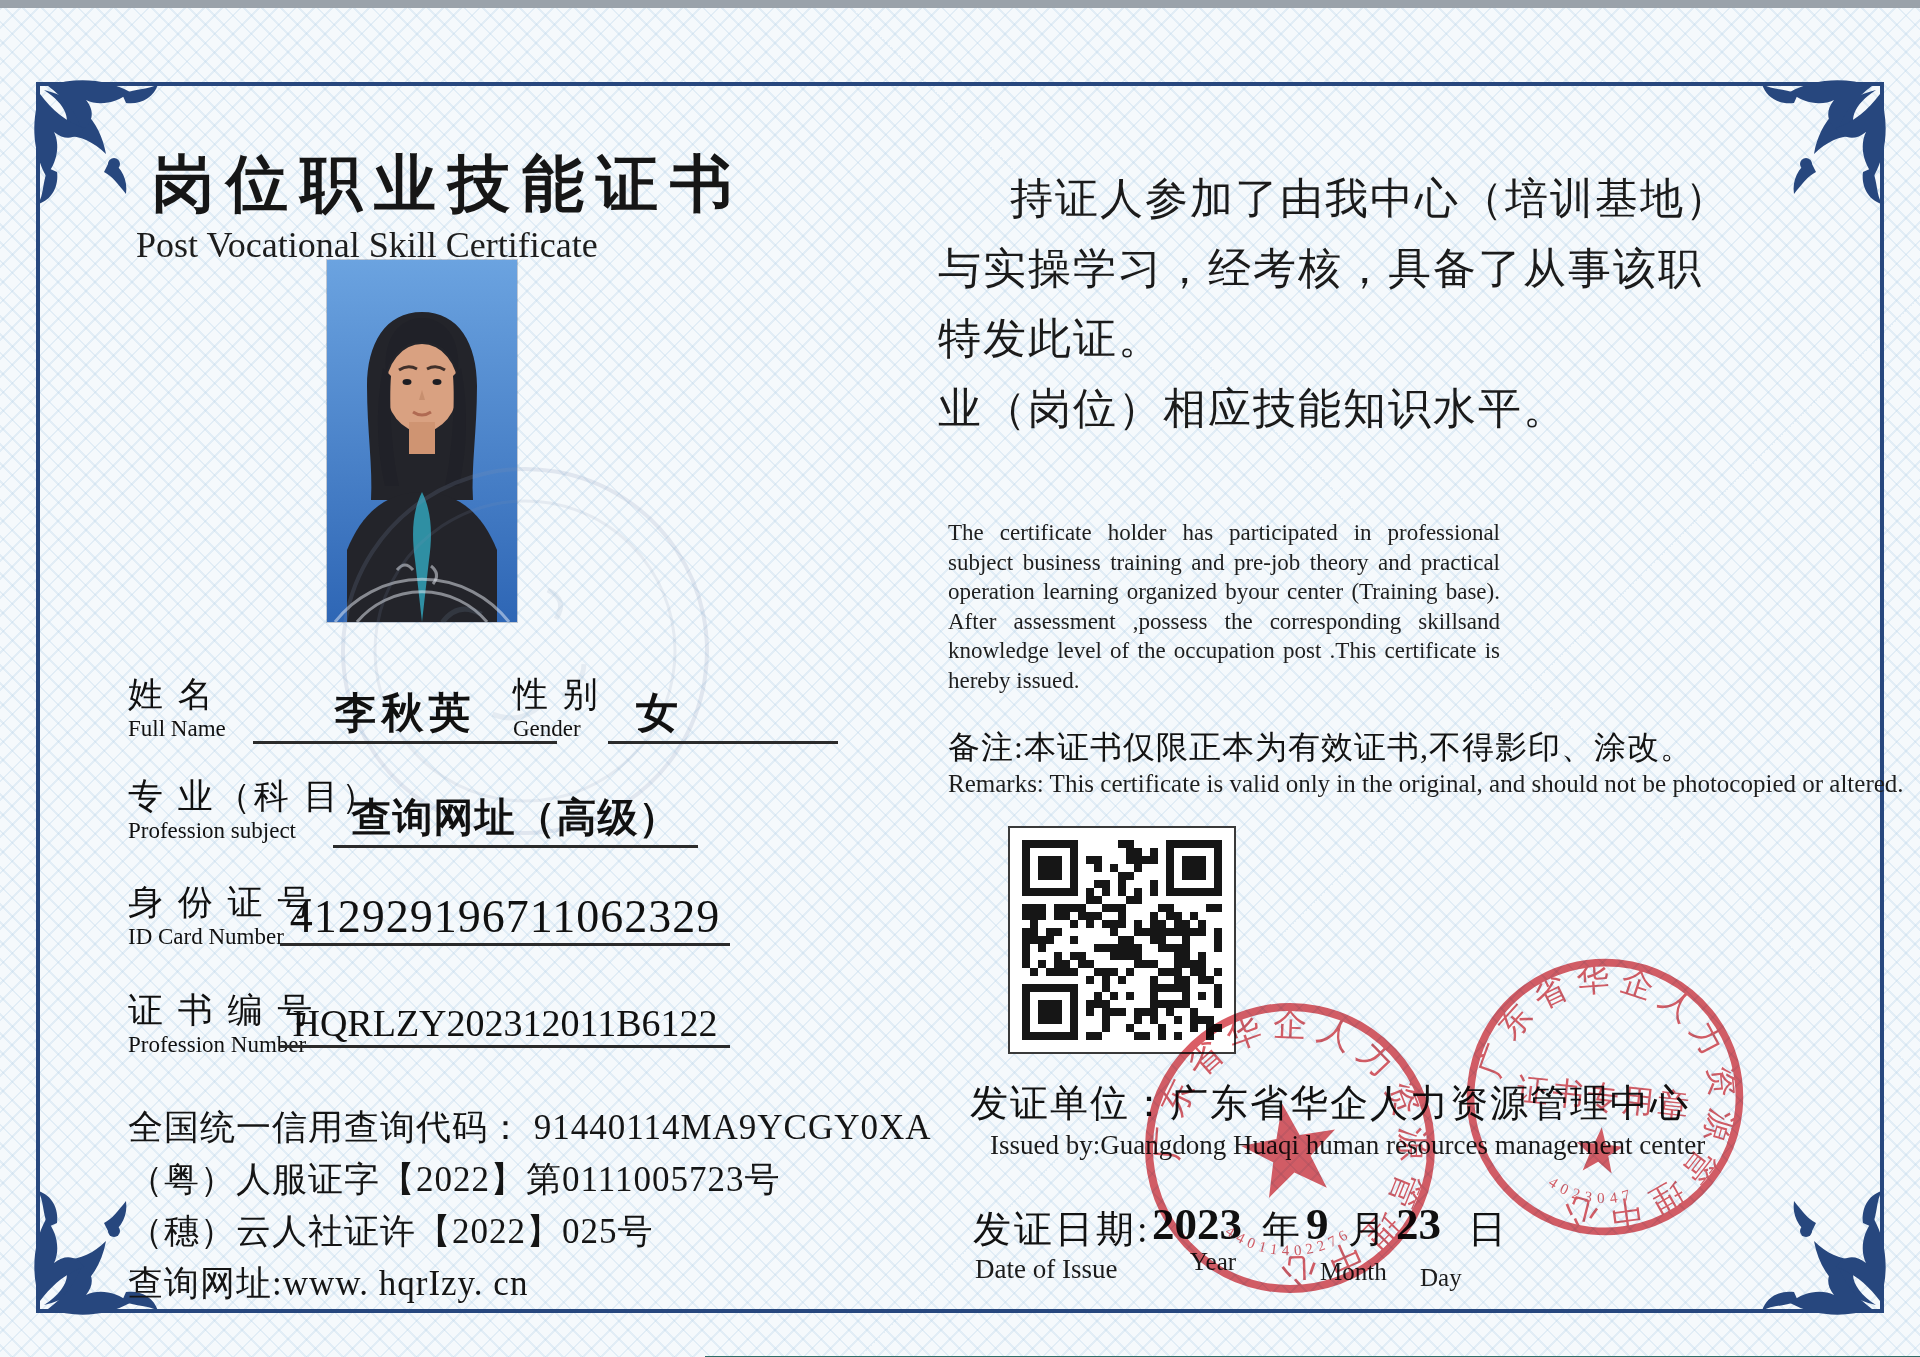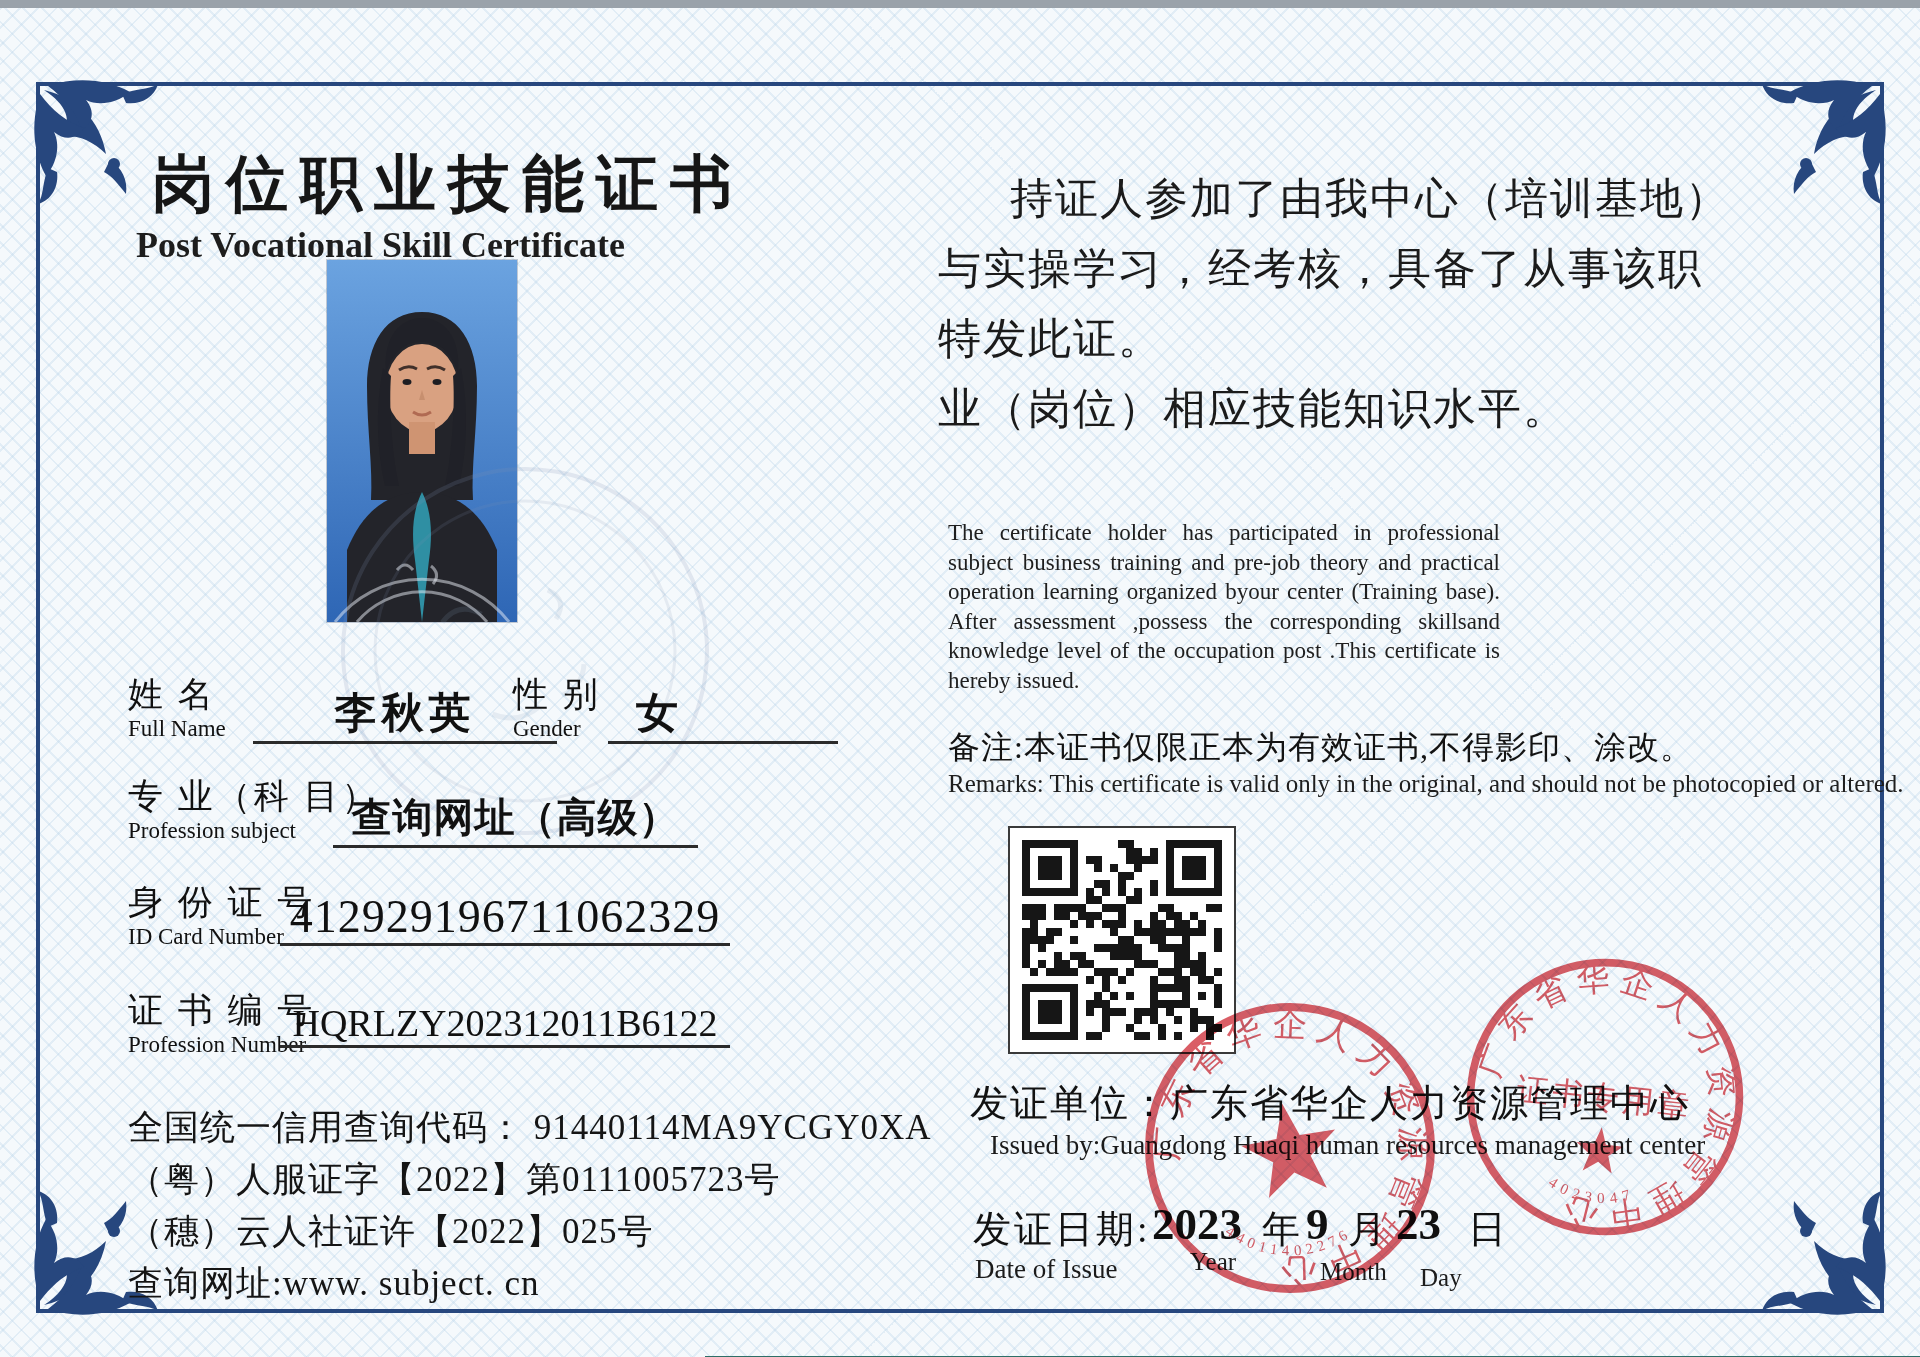--- a/index.html
+++ b/index.html
@@ -15,21 +15,21 @@
   }
   .frame{position:absolute;left:36px;top:74px;right:36px;bottom:52px;border:4px solid #27477e}
   .corner{position:absolute;width:134px;height:134px}
   .corner svg{width:100%;height:100%;display:block}
   .c-tl{left:26px;top:64px}
   .c-tr{right:26px;top:64px;transform:scaleX(-1)}
   .c-bl{left:26px;bottom:42px;transform:scaleY(-1)}
   .c-br{right:26px;bottom:42px;transform:scale(-1,-1)}
 
   .title-cn{position:absolute;left:152px;top:134px;font-size:62px;font-weight:700;letter-spacing:12px;color:#161616}
-  .title-en{position:absolute;left:136px;top:216px;font-size:36px;font-weight:700;color:#1d1d1d}
+  .title-en{position:absolute;left:136px;top:216px;font-size:36px;font-weight:400;color:#1d1d1d}
 
   .photo{position:absolute;left:327px;top:252px;width:190px;height:362px;box-shadow:0 0 0 1px rgba(40,60,90,.25)}
   .photo svg{width:100%;height:100%;display:block}
   .ghost{position:absolute;left:330px;top:448px;width:390px;height:390px;transform:rotate(-12deg);opacity:.55;pointer-events:none}
   .ghost svg{width:100%;height:100%}
 
   .flabel{position:absolute;color:#111}
   .flabel .cn{font-size:35px;letter-spacing:3px;line-height:42px;white-space:nowrap}
   .flabel .en{font-size:23px;line-height:26px;white-space:nowrap}
   .l-name{left:128px;top:666px}
@@ -191,21 +191,21 @@
   <div class="flabel l-cert">
     <div class="cn">证 书 编 号</div>
     <div class="en">Profession Number</div>
   </div>
   <div class="fvalue v-cert">HQRLZY202312011B6122</div>
 
   <div class="lfoot">
     <div>全国统一信用查询代码： 91440114MA9YCGY0XA</div>
     <div>（粤）人服证字【2022】第0111005723号</div>
     <div>（穗）云人社证许【2022】025号</div>
-    <div>查询网址:www. subject. cn</div>
+    <div>查询网址:www. hqrIzy. cn</div>
   </div>
 
   <div class="body-cn">
     <div class="indent">持证人参加了由我中心（培训基地）</div>
     <div>与实操学习，经考核，具备了从事该职</div>
     <div>特发此证。</div>
     <div>业（岗位）相应技能知识水平。</div>
   </div>
 
   <div class="body-en">The certificate holder has participated in professional subject business training and pre-job theory and practical operation learning organized byour center (Training base). After assessment ,possess the corresponding skillsand knowledge level of the occupation post .This certificate is hereby issued.</div>

